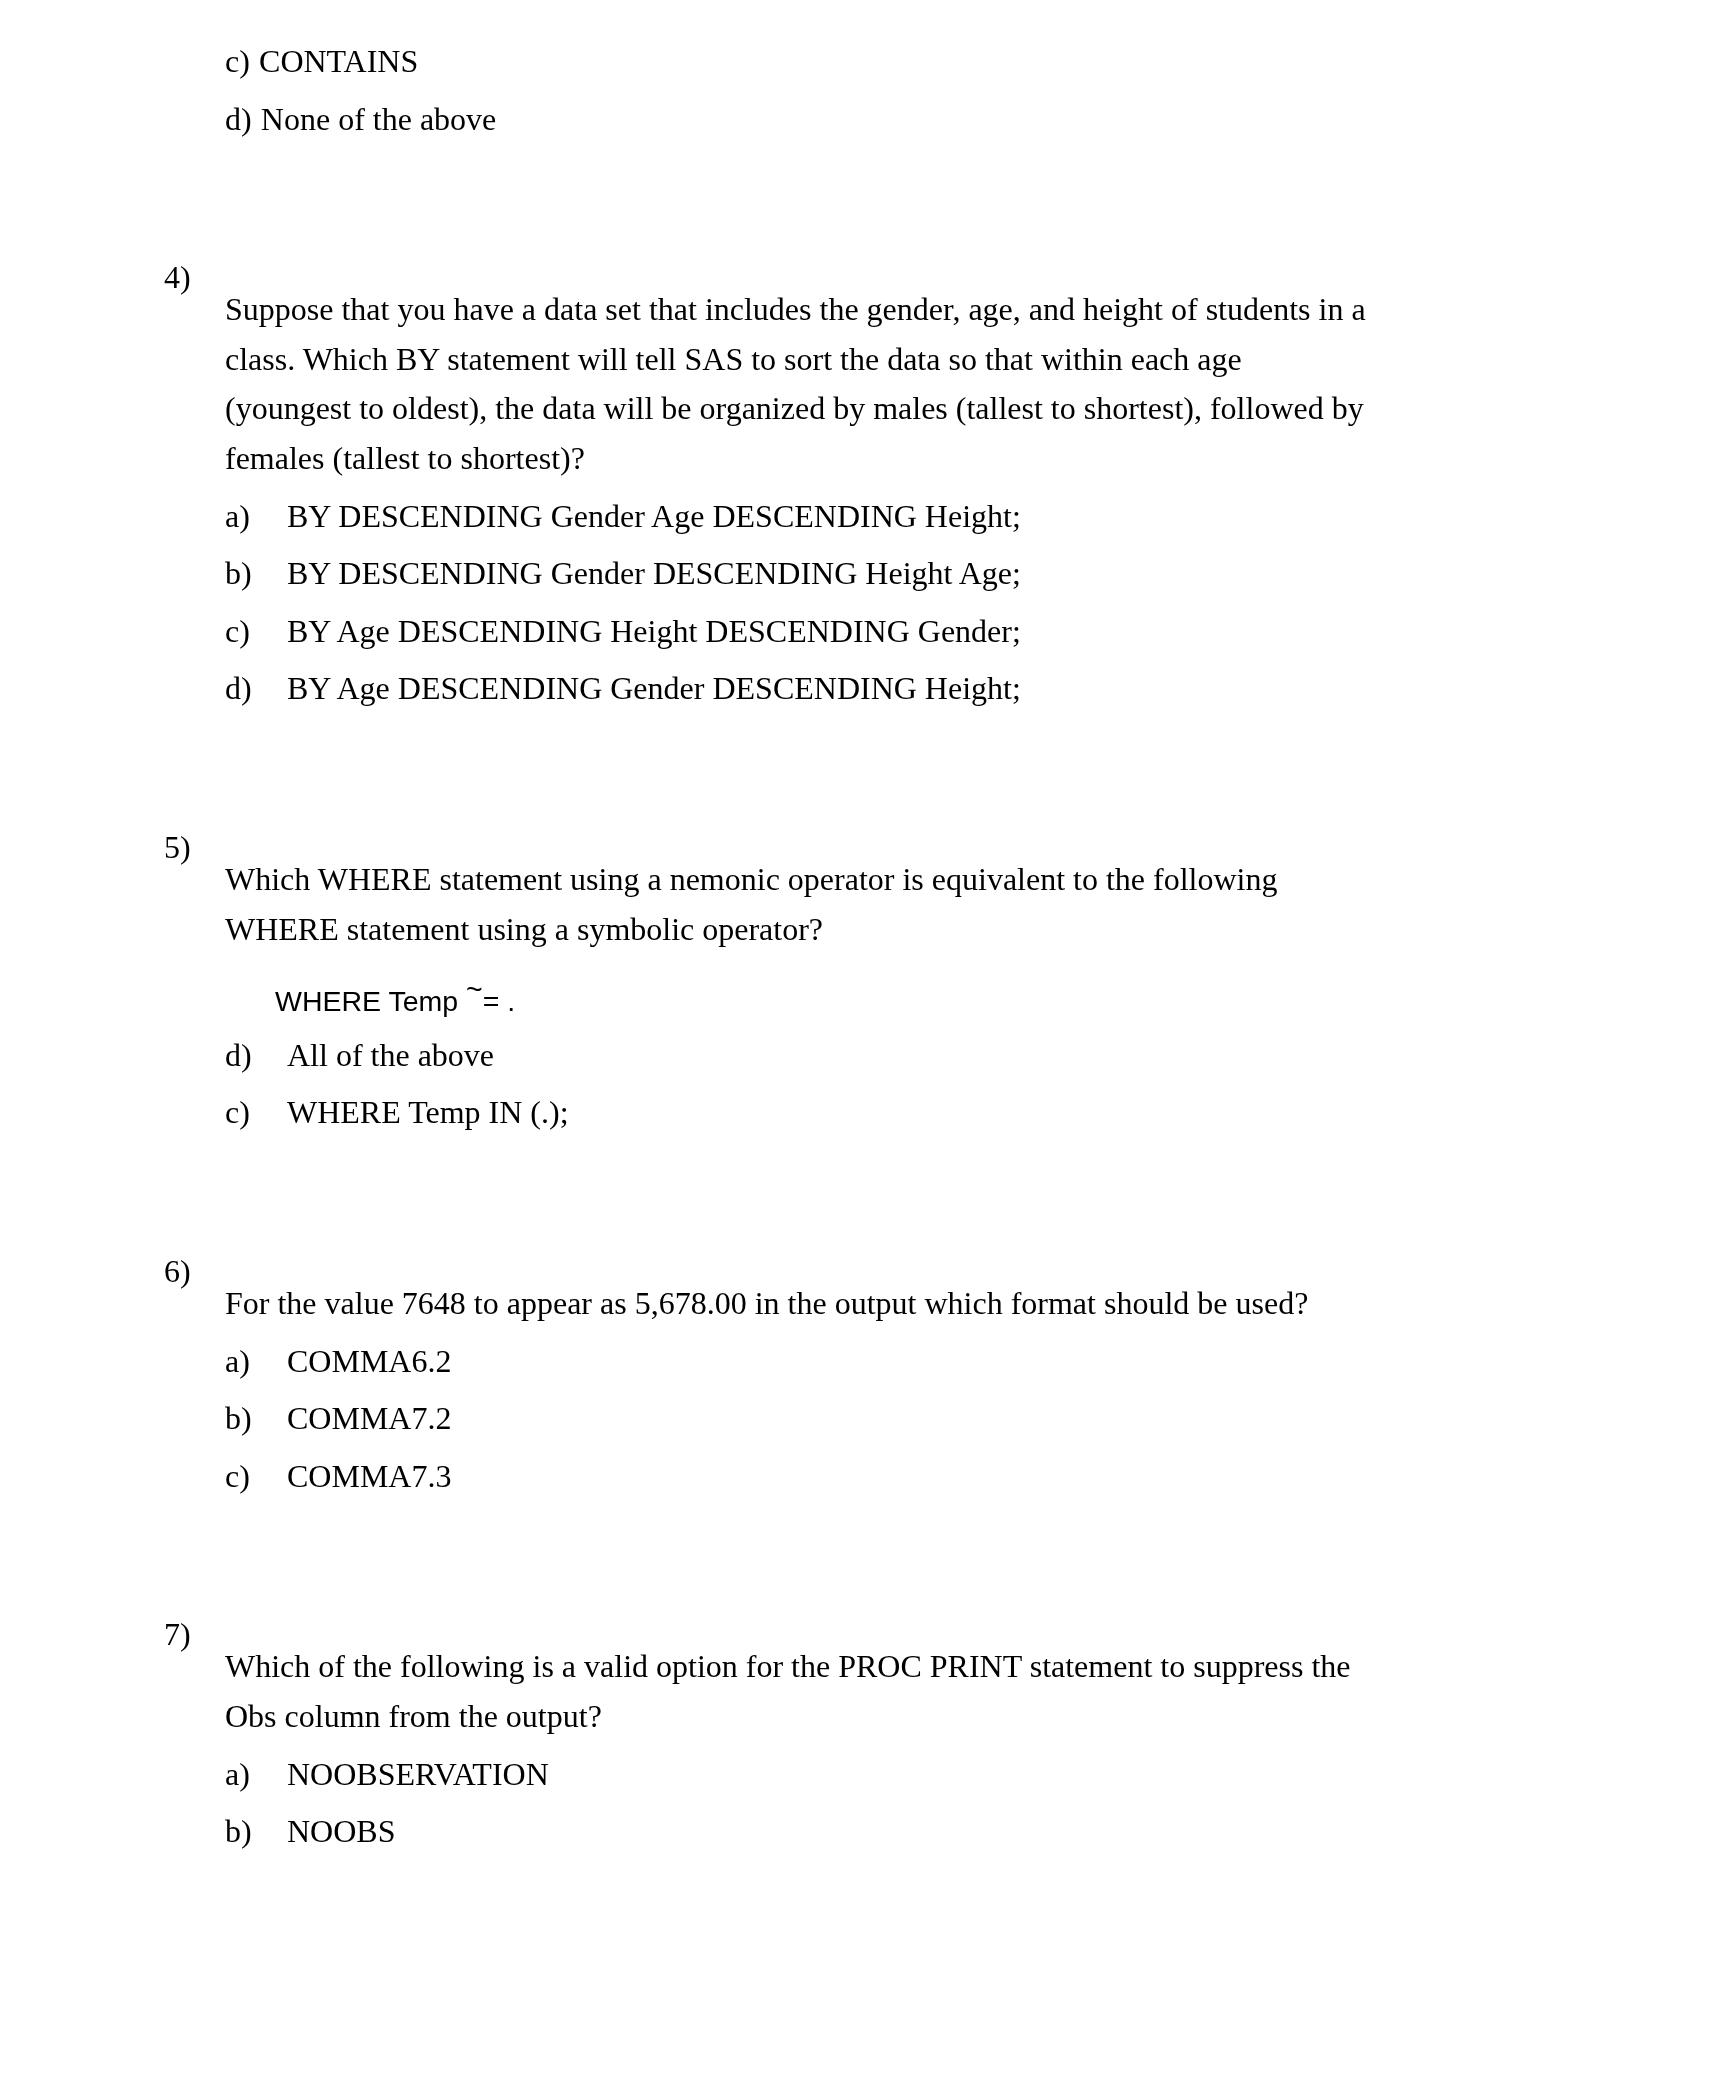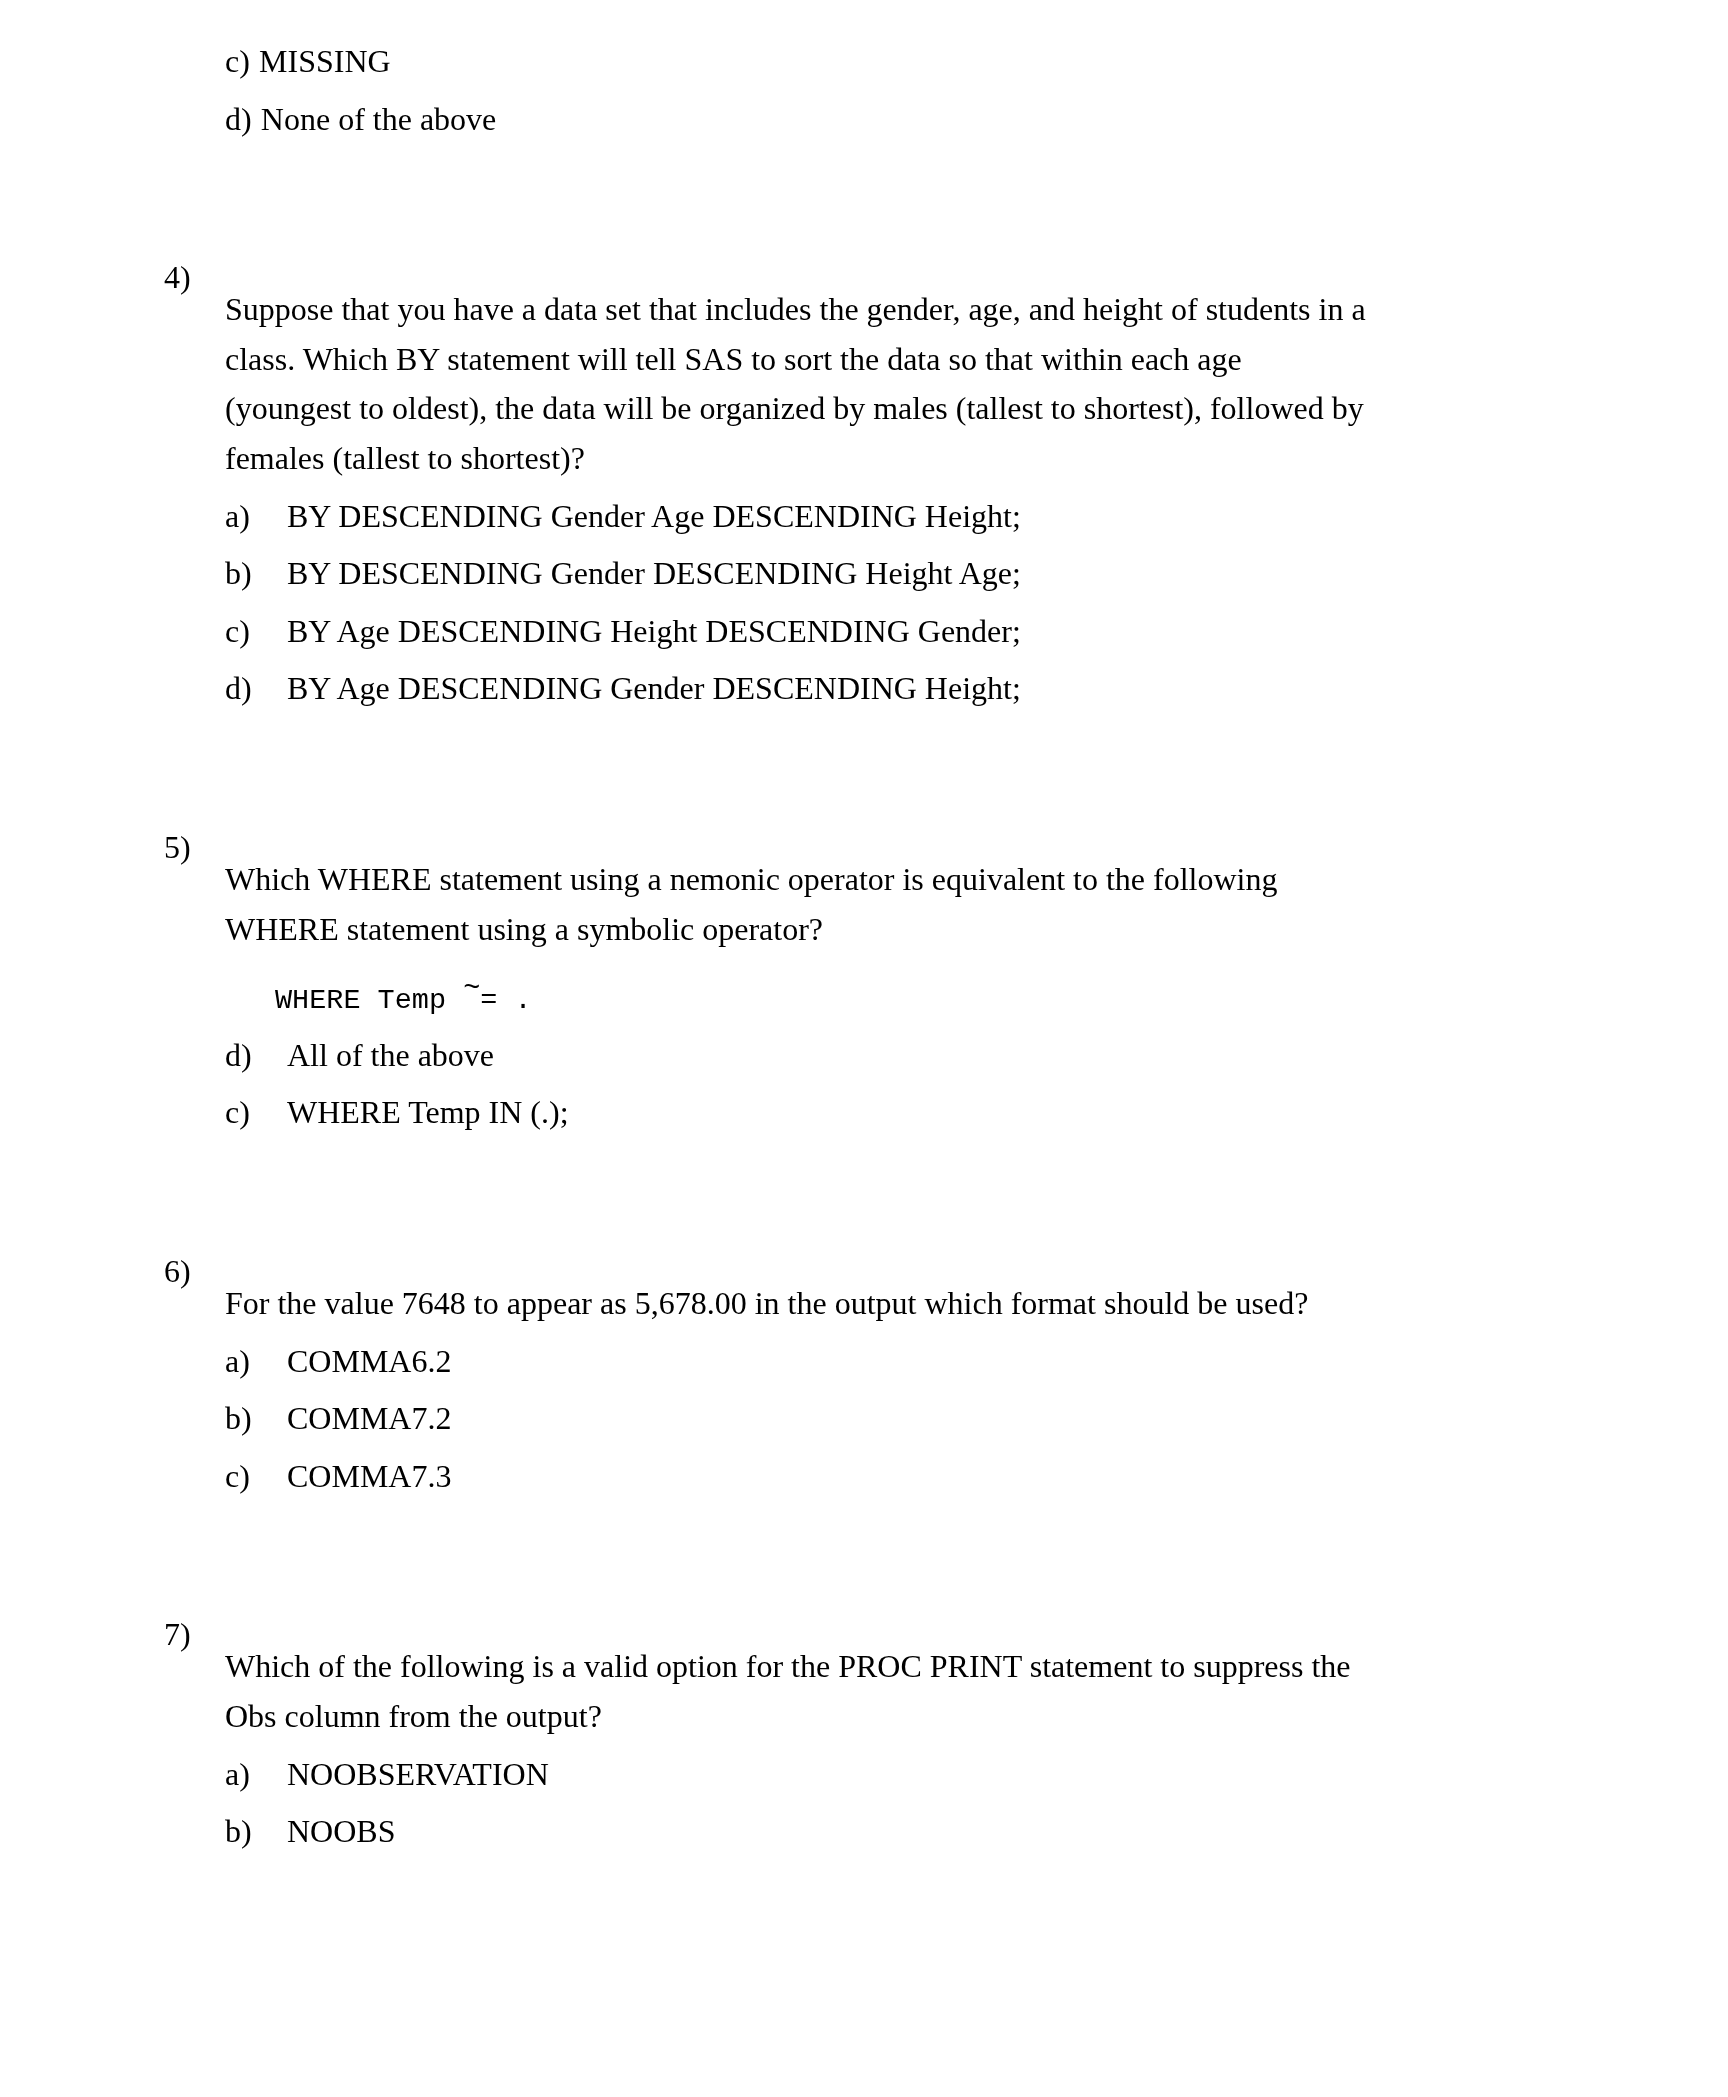--- a/index.html
+++ b/index.html
@@ -30,38 +30,38 @@
     margin-top: 32px;
   }
   .options { margin-left: 61px; }
   .option { margin-top: 8px; }
   .leftover .option:first-child { margin-top: 0; }
   .opt-label { display: inline-block; min-width: 62px; }
   .leftover .opt-label { min-width: 0; margin-right: 9.2px; }
   .q-code {
     margin-left: 111px;
     margin-top: 12.6px;
-    font-family: Liberation Mono, monospace;
+    font-family: Liberation Sans, sans-serif;
     font-size: 28.5px;
     white-space: pre;
   }
   .code-tilde {
     display: inline-block;
     vertical-align: 0.42em;
   }
 </style>
 </head>
 <body>
 
 <div class="page">
 
   <section class="question leftover">
     <div class="options">
       <div class="option">
-        <span class="opt-label">c)</span><span class="opt-text">MISSING</span>
+        <span class="opt-label">c)</span><span class="opt-text">CONTAINS</span>
       </div>
       <div class="option">
         <span class="opt-label">d)</span><span class="opt-text">None of the above</span>
       </div>
     </div>
   </section>
 
   <section class="question">
     <div class="q-head">
       <span class="q-num">4)</span>

